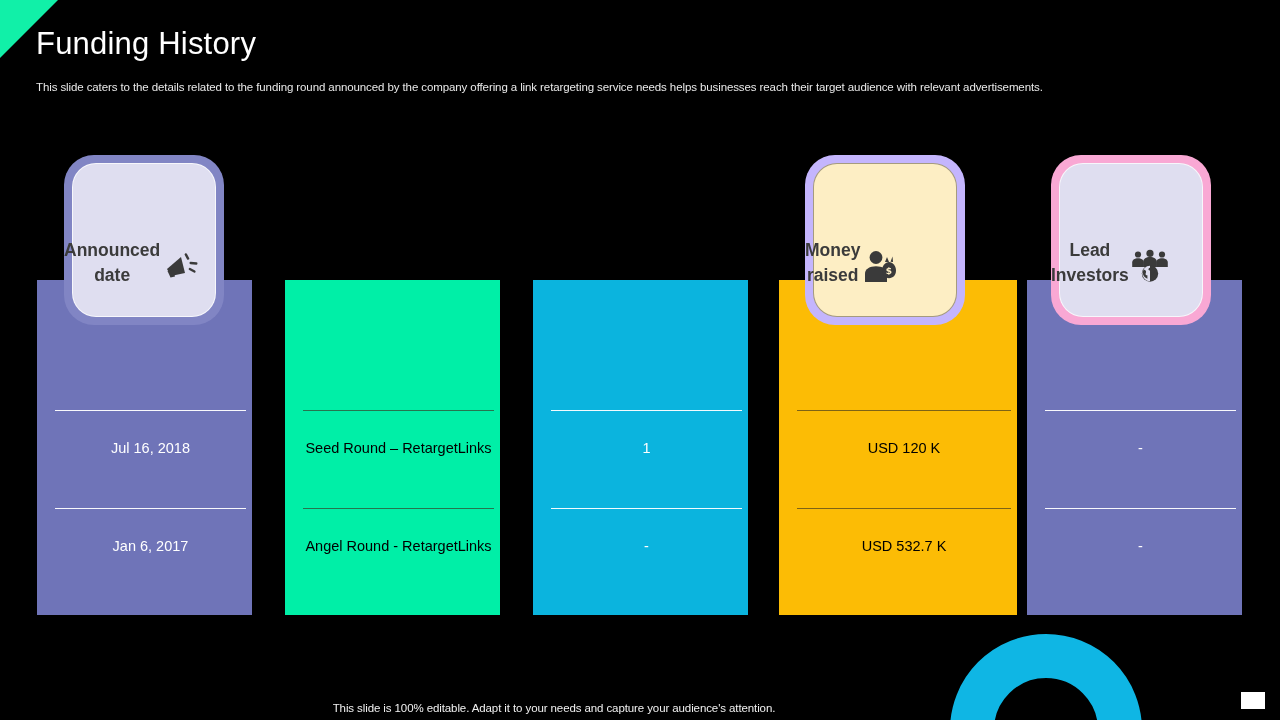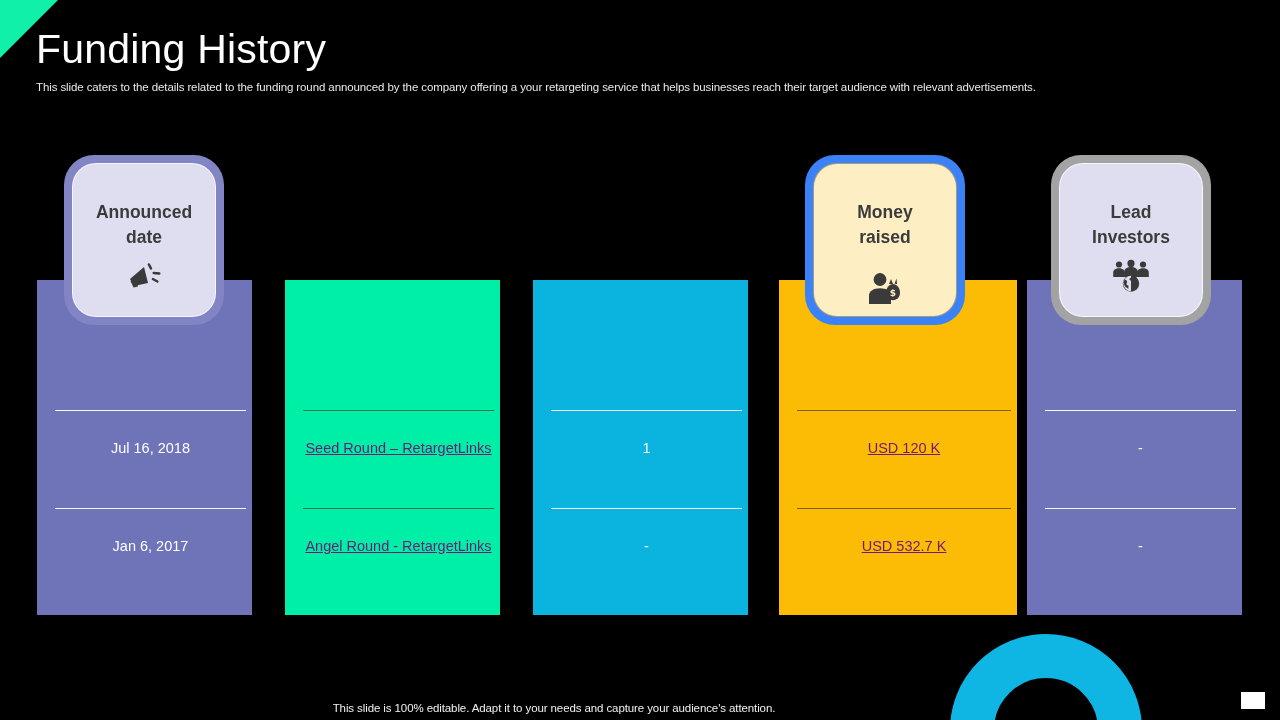--- a/index.html
+++ b/index.html
@@ -22,21 +22,21 @@
     width: 0; height: 0;
     border-top: 58px solid #11F0A8;
     border-right: 58px solid transparent;
   }
 
   
   .page-title {
     position: absolute;
     left: 36px;
     top: 26px;
-    font-size: 41px;
+    font-size: 31px;
     color: #ffffff;
     font-weight: 400;
     letter-spacing: 0.2px;
     white-space: nowrap;
   }
   .page-subtitle {
     position: absolute;
     left: 36px;
     top: 81px;
     font-size: 11.5px;
@@ -80,34 +80,34 @@
     opacity: 0.95;
   }
   .value-block .rule.dark { background: #3a3320; opacity: 0.65; }
   .value-block .vtext {
     margin-top: 28px;
     font-size: 14.5px;
     line-height: 19px;
     color: #ffffff;
     font-weight: 400;
   }
-  .value-block .vtext.dark { color: #701a75; text-decoration: underline; }
+  .value-block .vtext.dark { color: #000000; }
   .vb-0 { top: 130px; }
   .vb-1 { top: 228px; }
 
   
   .card {
     position: absolute;
     top: 155px;
     width: 160px;
     height: 170px;
     border-radius: 30px;
     box-sizing: border-box;
     display: flex;
-    flex-direction: column;
+    flex-direction: row;
     align-items: center;
     justify-content: flex-start;
     padding-top: 45px;
   }
   .card-inner {
     position: absolute;
     left: 8px; top: 8px; right: 8px; bottom: 8px;
     border-radius: 24px;
     box-sizing: border-box;
     border: 1px solid rgba(255,255,255,0.75);
@@ -133,23 +133,23 @@
     justify-content: center;
   }
   .card-icon svg { display: block; }
 
   .card-0 { left: 64px;   background: #8185c4; }
   .card-0 .card-inner { background: #dfdef0; }
   .card-1 { left: 310px;  background: #13F5B0; }
   .card-1 .card-inner { background: #cdfbe9; border-color: rgba(0,0,0,0.35); }
   .card-2 { left: 558px;  background: #1FC6ED; }
   .card-2 .card-inner { background: #c9f2fb; border-color: rgba(255,255,255,0.8); }
-  .card-3 { left: 805px;  background: #3b82f6; gap: 12px; }
+  .card-3 { left: 805px;  background: #c4b5fd; }
   .card-3 .card-inner { background: #fdeec4; border-color: rgba(0,0,0,0.35); }
-  .card-4 { left: 1051px; background: #a3a3a3; }
+  .card-4 { left: 1051px; background: #f9a8d4; }
   .card-4 .card-inner { background: #dfdef0; }
 
   
   .ring {
     position: absolute;
     left: 950px;
     top: 634px;
     width: 192px;
     height: 192px;
     border-radius: 50%;
@@ -176,21 +176,21 @@
     color: #f0f0f0;
     letter-spacing: -0.1px;
   }
 </style>
 </head>
 <body>
 
 <div class="corner-triangle"></div>
 
 <div class="page-title">Funding History</div>
-<div class="page-subtitle">This slide caters to the details related to the funding round announced by the company offering a your retargeting service that helps businesses reach their target audience with relevant advertisements.</div>
+<div class="page-subtitle">This slide caters to the details related to the funding round announced by the company offering a link retargeting service needs helps businesses reach their target audience with relevant advertisements.</div>
 
 <div class="columns">
 
   <div class="column col-0">
     <div class="value-block vb-0">
       <div class="rule"></div>
       <div class="vtext">Jul 16, 2018</div>
     </div>
     <div class="value-block vb-1">
       <div class="rule"></div>

